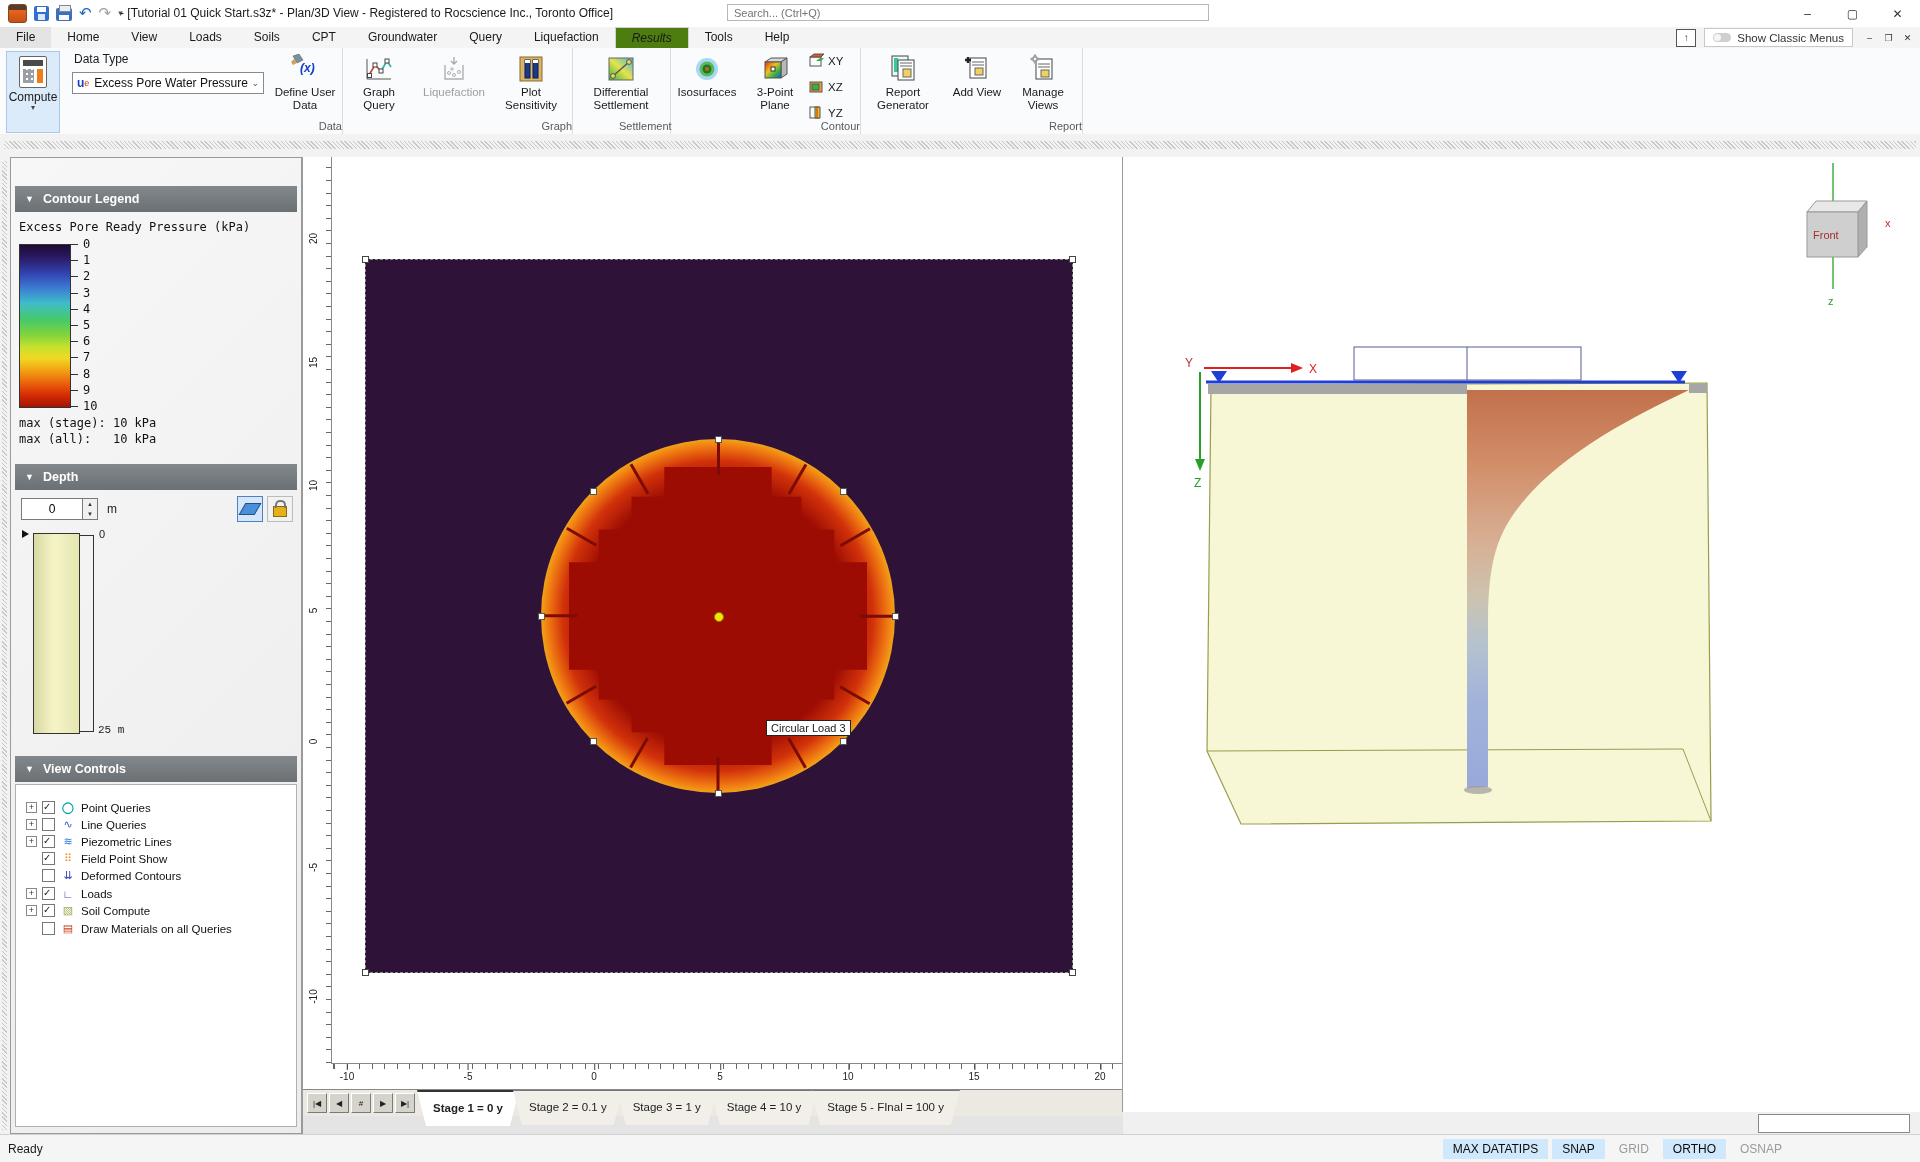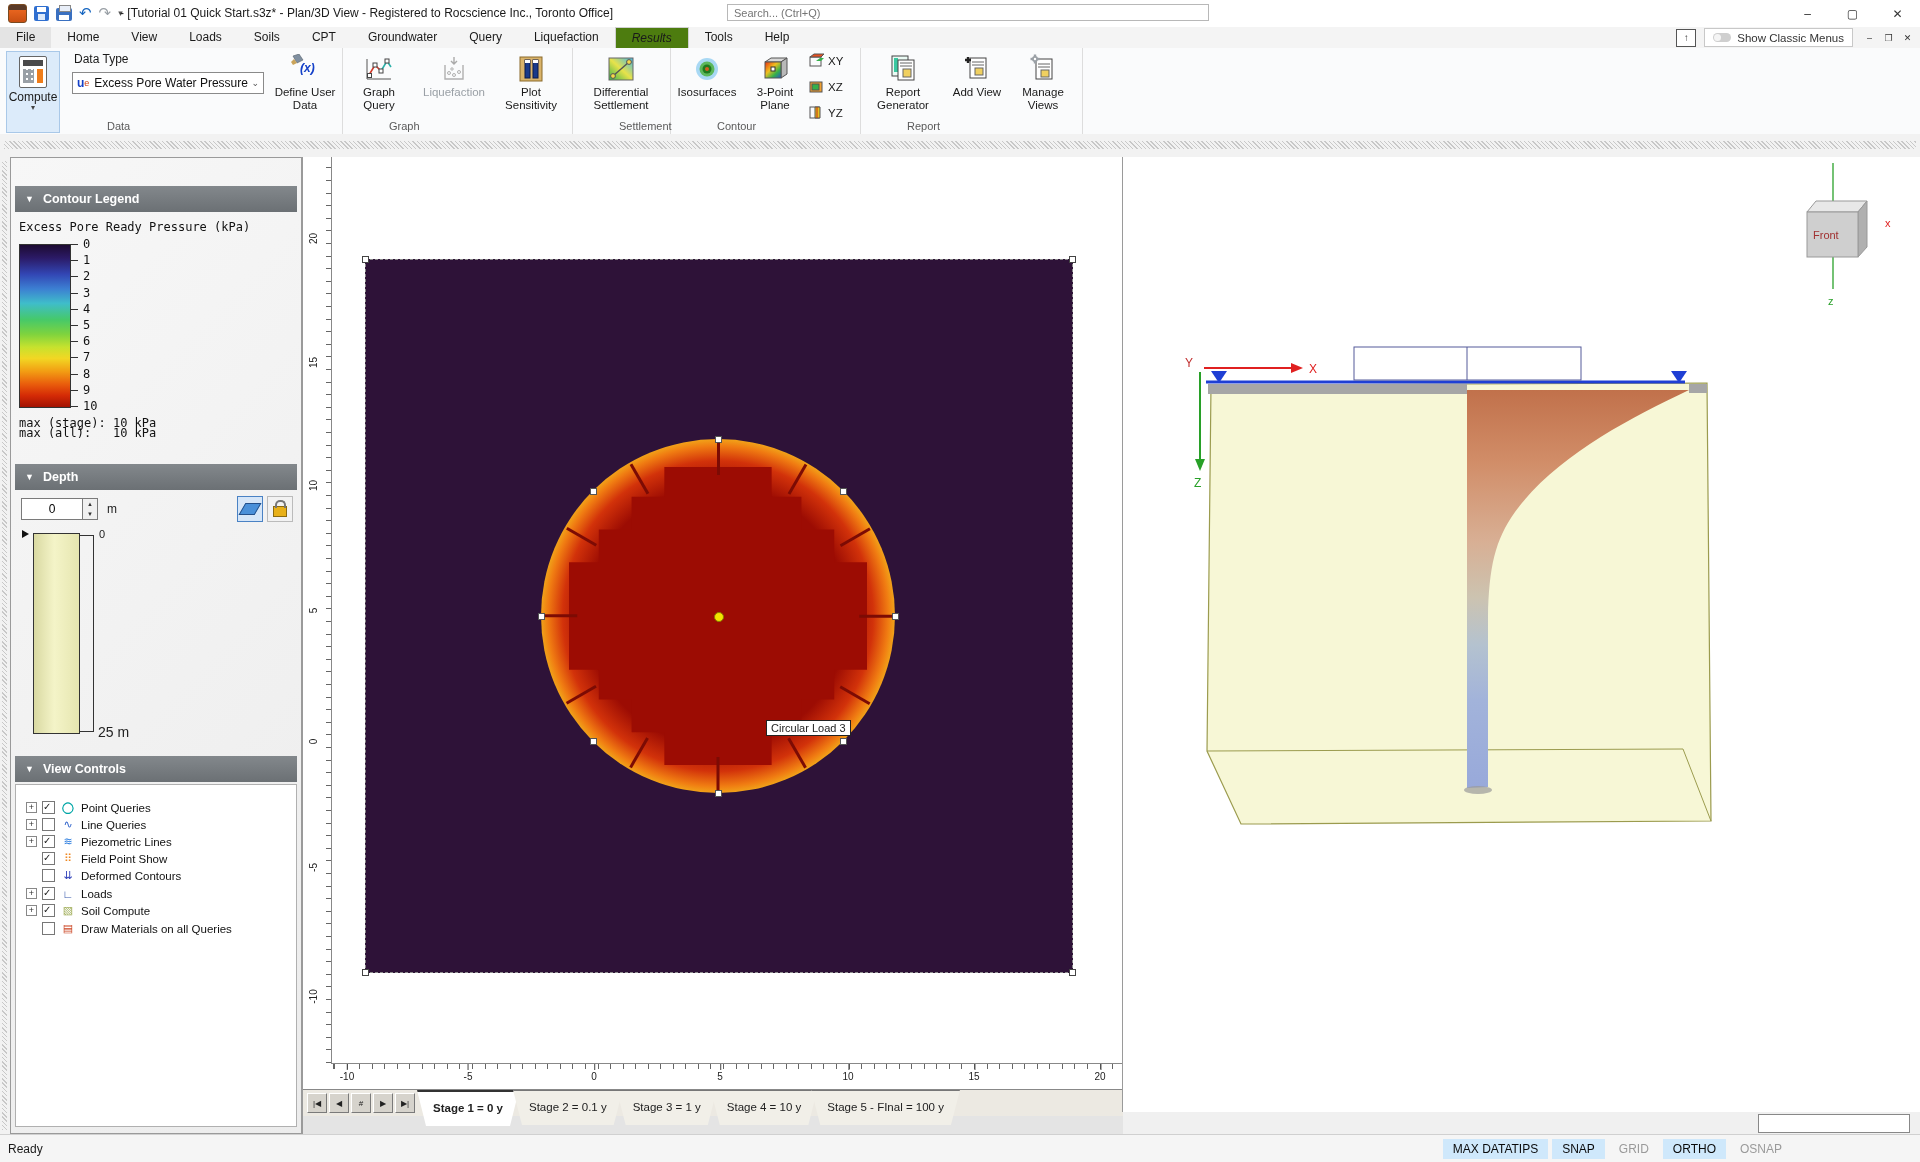--- a/index.html
+++ b/index.html
@@ -42,21 +42,21 @@
   .compute-box{position:absolute;left:6px;top:3px;width:52px;height:80px;background:#dcebfa;border:1px solid #a9c8e8;text-align:center;}
   .compute-box .ic{margin:4px auto 2px auto;}
   .calc{width:26px;height:30px;background:#fff;border:1px solid #666;border-radius:2px;position:relative;margin:0 auto;}
   .calc:before{content:"";position:absolute;left:3px;top:3px;right:3px;height:6px;background:#4a4a4a;}
   .calc:after{content:"";position:absolute;left:3px;top:12px;width:11px;height:14px;
     background:repeating-linear-gradient(0deg,#9aa0a6 0 3px,transparent 3px 5px),repeating-linear-gradient(90deg,#9aa0a6 0 3px,transparent 3px 5px);}
   .calc .orange{position:absolute;right:3px;top:12px;width:6px;height:14px;background:#ef7d1a;}
   .compute-label{font-size:12px;color:#1a1a1a;}
   .compute-caret{font-size:8px;color:#444;line-height:8px;}
   .rgroup{position:absolute;top:0;height:86px;border-right:1px solid #dddddd;}
-  .grp-label{position:absolute;left:0;right:0;bottom:2px;text-align:left;font-size:11px;color:#5a5a5a;margin-left:47px;}
+  .grp-label{position:absolute;left:0;right:0;bottom:2px;text-align:right;font-size:11px;color:#5a5a5a;margin-left:47px;}
   .rbtn{position:absolute;top:4px;text-align:center;font-size:11.5px;color:#1a1a1a;line-height:13px;}
   .rbtn .ic{height:34px;display:flex;align-items:center;justify-content:center;}
   .rbtn.disabled{color:#9aa0a6;}
   .datatype-label{position:absolute;left:14px;top:4px;font-size:12px;color:#1a1a1a;}
   .datatype-combo{position:absolute;left:12px;top:24px;width:192px;height:22px;border:1px solid #8a8a8a;background:#fff;display:flex;align-items:center;padding:0 4px;box-sizing:border-box;}
   .dt-u{color:#1440c8;font-weight:bold;font-size:12px;}
   .dt-e{color:#d04010;font-size:9px;vertical-align:sub;margin-right:5px;}
   .dt-text{font-size:12px;color:#111;flex:1;white-space:nowrap;overflow:hidden;}
   .dt-chev{font-size:9px;color:#555;}
   .xyz-row{position:absolute;display:flex;align-items:center;gap:3px;font-size:11.5px;color:#1a1a1a;}
@@ -87,21 +87,21 @@
   .depth-btn{position:absolute;top:338px;width:26px;height:26px;border:1px solid #4a82c4;background:#d6e6f8;box-sizing:border-box;display:flex;align-items:center;justify-content:center;}
   .depth-btn.plain{border-color:#bbb;background:#f2f2f2;}
   .plane-glyph{width:14px;height:10px;background:#4a90d9;transform:skewX(-30deg);border:1px solid #24508a;}
   .lock-body{width:12px;height:9px;background:#e8b018;border:1px solid #8a6a10;position:relative;margin-top:5px;}
   .lock-body:before{content:"";position:absolute;left:1px;top:-7px;width:7px;height:6px;border:2px solid #777;border-bottom:none;border-radius:5px 5px 0 0;}
   .soilcol{position:absolute;left:22px;top:375px;width:45px;height:199px;border:1px solid #333;
     background:linear-gradient(90deg,#d9d9a2,#f4f4c8 45%,#e6e6b0);}
   .soilcol-marker{position:absolute;left:11px;top:372px;width:0;height:0;border-left:7px solid #111;border-top:4px solid transparent;border-bottom:4px solid transparent;}
   .soilcol-bracket{position:absolute;left:69px;top:377px;width:13px;height:195px;border-top:1px solid #333;border-right:1px solid #333;border-bottom:1px solid #333;}
   .soilcol-top{position:absolute;left:88px;top:370px;font-size:11px;}
-  .soilcol-bottom{position:absolute;left:87px;top:566px;font-size:14px;}
+  .soilcol-bottom{position:absolute;left:87px;top:566px;font-size:11px;font-family:Liberation Mono, monospace;}
   .treebox{position:absolute;left:4px;top:626px;right:4px;bottom:6px;background:#fff;border:1px solid #b0b0b0;}
   .treerow{position:absolute;left:10px;height:17px;display:flex;align-items:center;font-size:11.5px;color:#111;white-space:nowrap;}
   .expander{width:9px;height:9px;border:1px solid #888;background:#fff;margin-right:5px;position:relative;flex:none;visibility:hidden;}
   .treerow.expandable .expander{visibility:visible;}
   .expander:before{content:"+";position:absolute;left:0;top:-1px;width:9px;text-align:center;font-size:9px;line-height:10px;color:#333;}
   .cbx{width:11px;height:11px;border:1px solid #777;background:#fff;margin-right:6px;position:relative;flex:none;}
   .treerow.checked .cbx:before{content:"✓";position:absolute;left:0;top:-1px;font-size:10px;color:#222;}
   .tico{width:14px;margin-right:6px;text-align:center;font-size:11px;flex:none;}
 
   
@@ -418,21 +418,21 @@
     <span class="cbtick mono" style="top:111px;">2</span>
     <span class="cbtick mono" style="top:128px;">3</span>
     <span class="cbtick mono" style="top:144px;">4</span>
     <span class="cbtick mono" style="top:160px;">5</span>
     <span class="cbtick mono" style="top:176px;">6</span>
     <span class="cbtick mono" style="top:192px;">7</span>
     <span class="cbtick mono" style="top:209px;">8</span>
     <span class="cbtick mono" style="top:225px;">9</span>
     <span class="cbtick mono" style="top:241px;">10</span>
     <div class="maxline mono" style="top:258px;">max (stage): 10 kPa</div>
-    <div class="maxline mono" style="top:268px;">max (all):   10 kPa</div>
+    <div class="maxline mono" style="top:274px;">max (all):   10 kPa</div>
 
     <div class="sechdr" style="top:306px;">
       <span class="tri">▼</span>
       <span>Depth</span>
     </div>
     <input class="depth-input" value="0" style="">
     <div class="spinner">
         <span>▲</span>
         <span>▼</span>
       </div>

